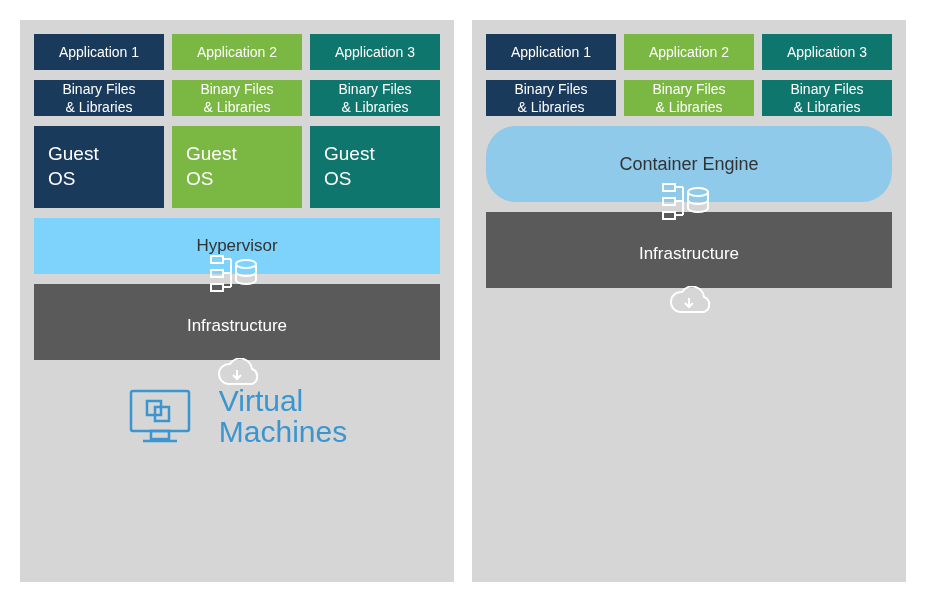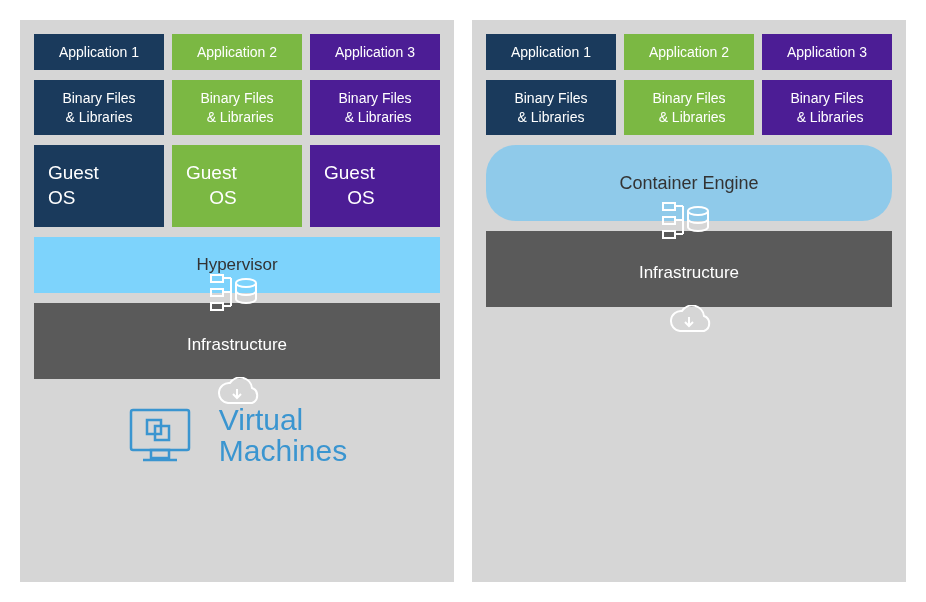--- a/index.html
+++ b/index.html
@@ -29,25 +29,25 @@
     color: #fff;
     display: flex;
     align-items: center;
     justify-content: center;
     text-align: center;
     font-size: 14px;
     line-height: 1.3;
     padding: 6px 4px;
   }
   .app { height: 36px; }
-  .binlib { height: 55px; }
+  .binlib { height: 36px; }
   .guest { height: 82px; font-size: 19px; justify-content: flex-start; padding-left: 14px; text-align: left; }
   .dark { background: #1a3a5c; }
-  .green { background: #7bb843; text-align: right; }
-  .blue { background: #4c1d95; text-align: right; }
+  .green { background: #7bb843; }
+  .blue { background: #0f766e; }
   .lightblue { background: #8fcaea; color: #333; border-radius: 30px; }
   .fullrow {
     height: 56px;
     display: flex;
     align-items: center;
     justify-content: center;
     font-size: 17px;
   }
   .hypervisor { background: #7dd3fc; color: #333; }
   .tallrow { height: 76px; font-size: 18px; }

